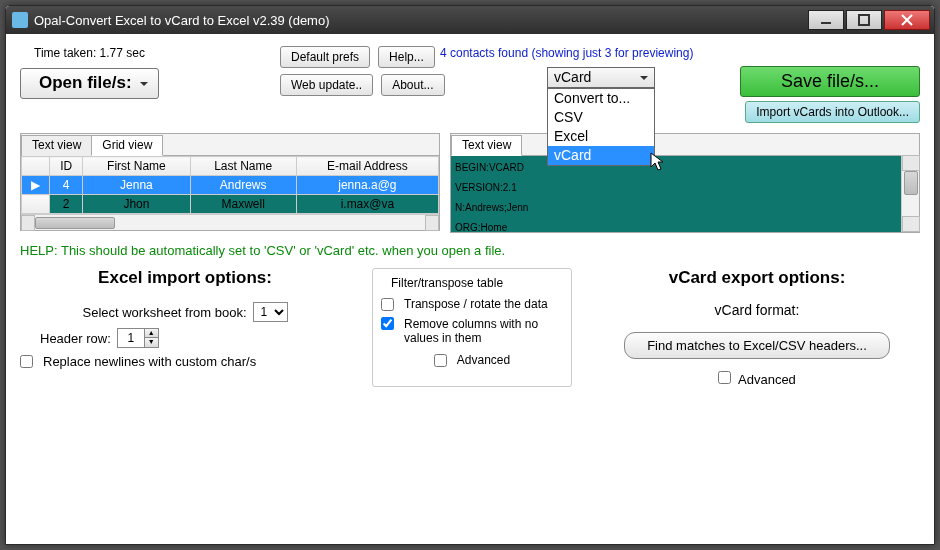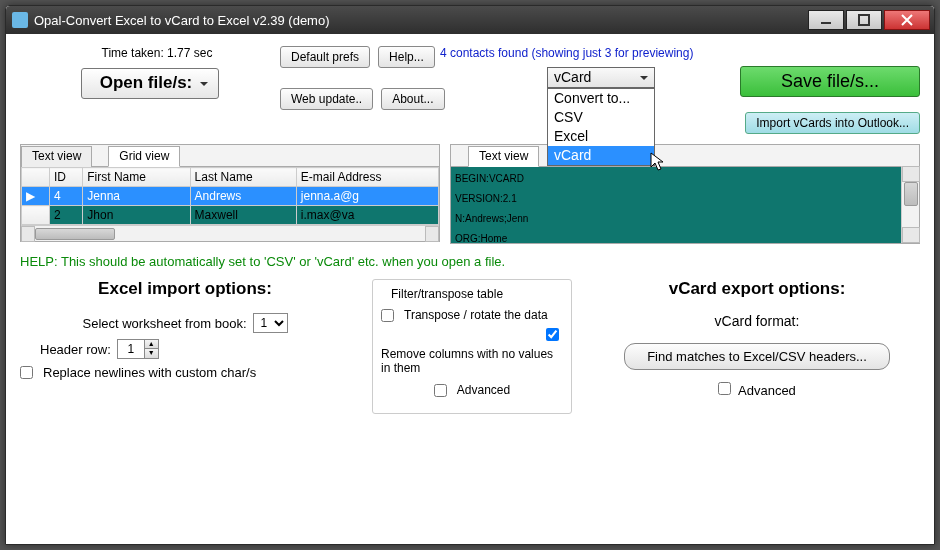--- a/index.html
+++ b/index.html
@@ -11,46 +11,46 @@
 .titlebar .icon { width:16px; height:16px; background:#6ab8e6; margin-right:6px; display:inline-block; border-radius:2px; }
 .winbtns { margin-left:auto; display:flex; }
 .winbtn { width:36px; height:20px; margin-left:2px; border:1px solid #222; background:linear-gradient(#e9e9e9,#c9c9c9); display:flex; align-items:center; justify-content:center; font-size:11px; cursor:pointer; }
 .winbtn.close { width:46px; background:linear-gradient(#e77,#c33); color:#fff; border-color:#811; }
 .winbtn svg { width:12px; height:12px; }
 
 .client { position:absolute; top:28px; left:0; right:0; bottom:0; background:#fff; padding:10px 14px 12px; overflow:hidden; }
 
 
 .toprow { display:flex; align-items:flex-start; }
-.leftcol { width:260px;text-align:center; }
+.leftcol { width:260px; }
 .time-taken { font-size:12px; margin:2px 0 8px 14px; }
 .openfile { display:inline-block; font-size:17px; font-weight:bold; border:1px solid #777; background:linear-gradient(#fff,#e6e6e6); padding:4px 26px 5px 18px; border-radius:3px; position:relative; cursor:pointer; }
 .openfile::after { content:""; position:absolute; right:10px; top:50%; margin-top:-2px; border:4px solid transparent; border-top-color:#333; }
 
-.midbtns { display:flex; flex-direction:column; gap:20px; width:150px; margin-top:2px; }
+.midbtns { display:flex; flex-direction:column; gap:6px; width:150px; margin-top:2px; }
 .midbtns .row { display:flex; gap:8px; }
 .btn { font-size:12px; border:1px solid #888; background:linear-gradient(#fdfdfd,#e4e4e4); border-radius:3px; padding:3px 10px; cursor:pointer; white-space:nowrap; }
 
 .rightcol { flex:1; display:flex; flex-direction:column; align-items:flex-end; margin-left:auto; position:relative; }
 .found { color:#1122cc; font-size:12px; margin:2px 4px 6px 0; align-self:flex-start; padding-left:10px; }
 .save { font-size:18px; font-weight:500; color:#000; border:1px solid #2a7a2a; background:linear-gradient(#6ddb6d,#3bbf3b); padding:4px 40px; border-radius:3px; cursor:pointer; }
-.import { margin-top:15px; font-size:12px; border:1px solid #5a8; background:linear-gradient(#cdeef5,#9fdce5); padding:3px 10px; border-radius:3px; cursor:pointer; }
+.import { margin-top:4px; font-size:12px; border:1px solid #5a8; background:linear-gradient(#cdeef5,#9fdce5); padding:3px 10px; border-radius:3px; cursor:pointer; }
 
 
 .gridarea { display:flex; gap:10px; margin-top:10px; align-items:flex-start; }
 .gridbox { border:1px solid #aaa; background:#0f766e; }
 .tabs { display:flex; border-bottom:1px solid #aaa; background:#f3f3f3; font-size:12px; }
 .tab { padding:2px 10px 3px; border:1px solid #aaa; border-bottom:none; margin-right:-1px; background:#eee; cursor:pointer; position:relative; top:1px; }
-.tab.active { background:#fff; border-bottom:1px solid #fff;margin-left:17px; }
+.tab.active { background:#fff; border-bottom:1px solid #fff; }
 .left-gridbox { width:420px; }
 .right-gridbox { flex:1; position:relative; }
 
 
 table.grid { border-collapse:collapse; width:100%; font-size:12px; }
-table.grid th, table.grid td { border:1px solid #ccc; padding:2px 4px; text-align:left; white-space:nowrap; overflow:hidden; }
+table.grid th, table.grid td { border:1px solid #ccc; padding:2px 4px; text-align:center; white-space:nowrap; overflow:hidden; }
 table.grid th { background:linear-gradient(#fafafa,#ececec); font-weight:normal; }
 table.grid .rowhead { width:28px; background:linear-gradient(#fafafa,#ececec); }
 table.grid tr.selected td { background:#2b90ff; color:#fff; }
 .hscroll { height:16px; border-top:1px solid #ccc; background:#f2f2f2; position:relative; }
 .hscroll .thumb { position:absolute; left:14px; top:2px; height:12px; width:80px; background:linear-gradient(#d8d8d8,#bcbcbc); border:1px solid #999; border-radius:2px;}
 .hscroll .arrow { position:absolute; top:0; width:14px; height:16px; background:#e8e8e8; border:1px solid #bbb; }
 .hscroll .arrow.left{left:0;} .hscroll .arrow.right{right:0;}
 
 
 .preview { font-family:Tahoma, Arial; font-size:10px; line-height:20px; padding:2px 4px; height:76px; overflow:hidden; white-space:nowrap; }
@@ -220,21 +220,21 @@
           <label>Replace newlines with custom char/s</label>
         </div>
       </div>
 
       <fieldset class="panel panel-filter">
         <div class="leg">Filter/transpose table</div>
         <div class="formrow">
           <input type="checkbox" style="">
           <label style="font-size:12px;">Transpose / rotate the data</label>
         </div>
-        <div class="formrow" style="align-items:flex-end;flex-direction:column;">
+        <div class="formrow" style="align-items:flex-start;">
           <input type="checkbox" checked="" style="">
           <label style="font-size:12px;">Remove columns with no values in them</label>
         </div>
         <div class="formrow" style="justify-content:center; margin-top:8px;">
           <input type="checkbox" style="">
           <label style="font-size:12px;">Advanced</label>
         </div>
       </fieldset>
 
       <div class="panel panel-vcard">

